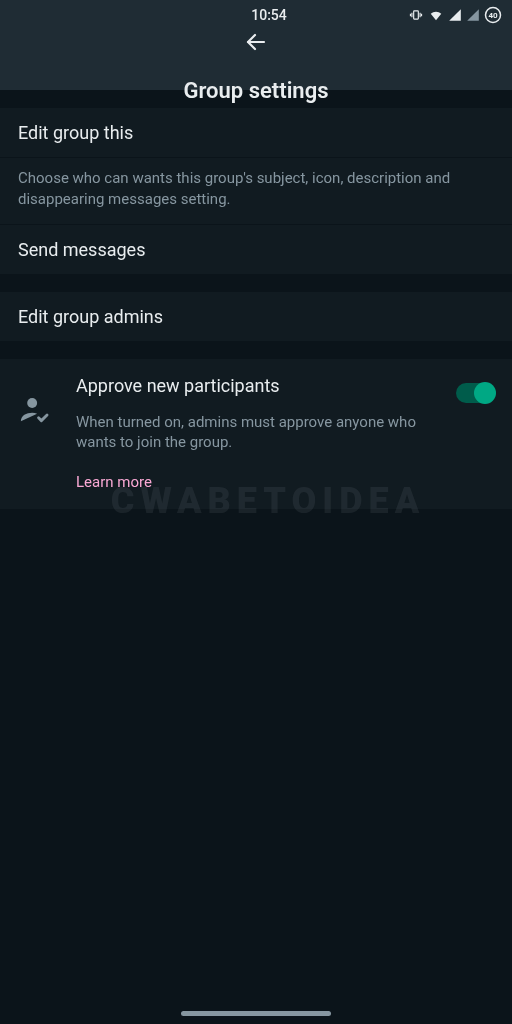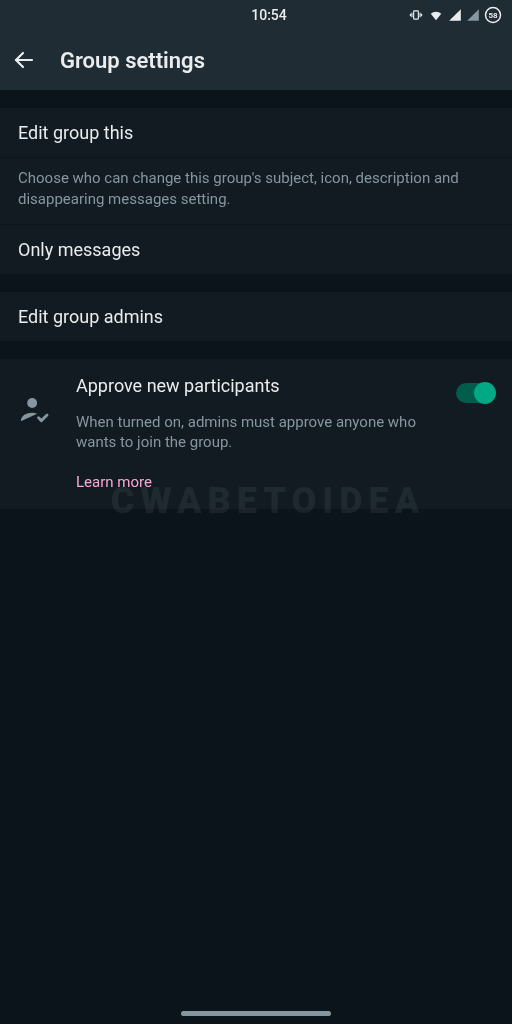--- a/index.html
+++ b/index.html
@@ -40,20 +40,21 @@
     .status-icons svg { display: block; }
 
     
     .app-bar {
       height: 60px;
       background: #1f2c34;
       display: flex;
       align-items: center;
       padding: 0 12px;
       gap: 24px;
+      flex-direction: column;
     }
     .app-title {
       font-size: 22px;
       font-weight: 600;
       color: #e9edef;
     }
     .back-btn {
       display: flex; align-items: center; justify-content: center;
     }
 
@@ -188,44 +189,44 @@
     </span>
     <span>
       <svg width="14" height="14" viewBox="0 0 24 24" fill="#8696a0">
           <path d="M2 22h20L2 2v20z" transform="scale(-1,1) translate(-24,0)"></path>
         </svg>
     </span>
     <span style="position:relative;width:18px;height:18px;">
       <svg width="18" height="18" viewBox="0 0 24 24">
           <circle cx="12" cy="12" r="10" fill="none" stroke="#e9edef" stroke-width="2"></circle>
         </svg>
-      <span style="position:absolute;inset:0;display:flex;align-items:center;justify-content:center;font-size:8px;color:#e9edef;font-weight:700;">58</span>
+      <span style="position:absolute;inset:0;display:flex;align-items:center;justify-content:center;font-size:8px;color:#e9edef;font-weight:700;">40</span>
     </span>
   </div>
 </div>
 
 <div class="app-bar">
   <div class="back-btn">
     <svg width="24" height="24" viewBox="0 0 24 24" fill="none" stroke="#e9edef" stroke-width="2.2" stroke-linecap="round" stroke-linejoin="round">
         <line x1="20" y1="12" x2="4" y2="12"></line>
         <polyline points="11 5 4 12 11 19"></polyline>
       </svg>
   </div>
   <div class="app-title">Group settings</div>
 </div>
 
 <div class="section-gap"></div>
 
 <div class="setting-item">
   <div class="setting-title">Edit group this</div>
 </div>
-<div class="setting-desc">Choose who can change this group's subject, icon, description and disappearing messages setting.</div>
+<div class="setting-desc">Choose who can wants this group's subject, icon, description and disappearing messages setting.</div>
 
 <div class="setting-item" style="border-top:1px solid #0b141a;">
-  <div class="setting-title">Only messages</div>
+  <div class="setting-title">Send messages</div>
 </div>
 
 <div class="section-gap"></div>
 
 <div class="setting-item">
   <div class="setting-title">Edit group admins</div>
 </div>
 
 <div class="section-gap"></div>
 

